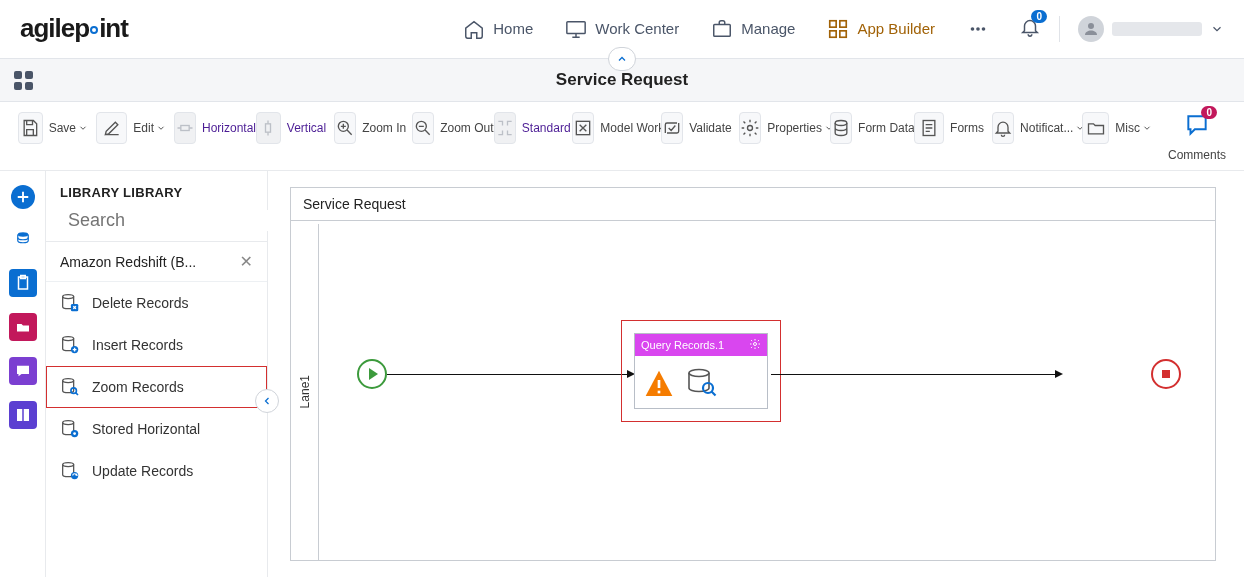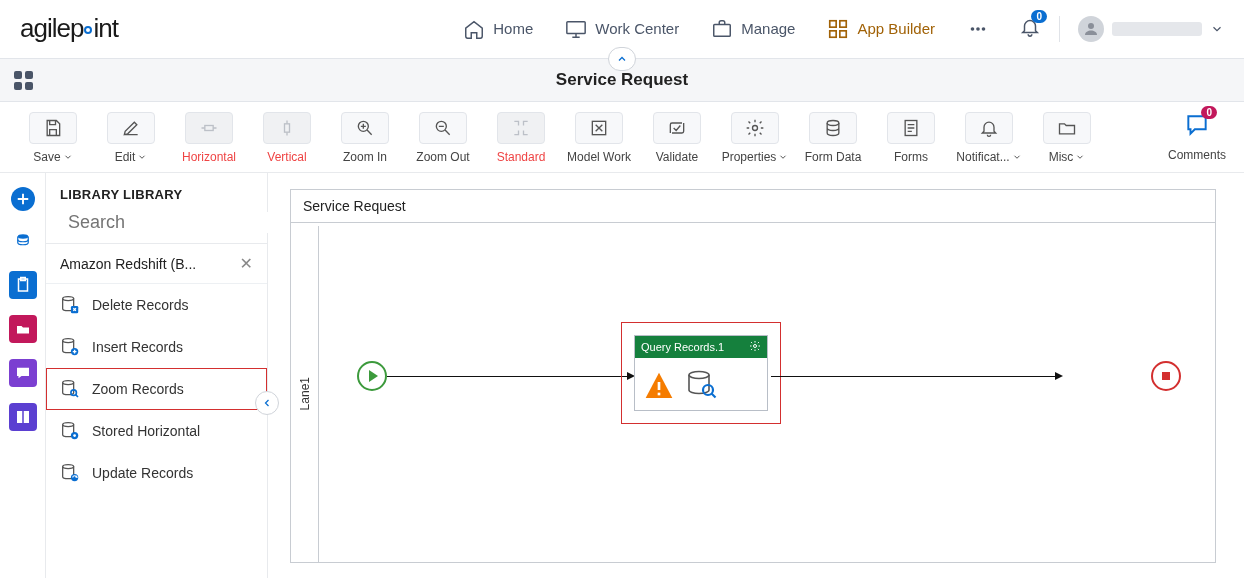--- a/index.html
+++ b/index.html
@@ -1,43 +1,43 @@
 <!DOCTYPE html>
 <html><head>
 <meta charset="utf-8">
 <style>
 *{box-sizing:border-box;margin:0;padding:0;font-family:Arial,Helvetica,sans-serif}
 body{width:1244px;height:578px;background:#fff;overflow:hidden;color:#333}
 .topnav{display:flex;align-items:center;height:58px;padding:0 20px;border-bottom:1px solid transparent}
-.logo{font-size:26px;font-weight:400;color:#1a1a1a;letter-spacing:-1px}
+.logo{font-size:26px;font-weight:700;color:#1a1a1a;letter-spacing:-1px}
 .logo .dot{display:inline-block;width:8px;height:8px;border:2px solid #0a6ed1;border-radius:50%;vertical-align:middle;margin:0 1px}
 .mainnav{margin-left:auto;display:flex;align-items:center;gap:32px}
 .navitem{display:flex;align-items:center;gap:8px;color:#4a5568;font-size:15px;cursor:pointer}
 .navitem.active{color:#a16207}
 .navicon{width:22px;height:22px;display:flex;align-items:center;justify-content:center}
 .navicon svg{width:22px;height:22px}
 .rightnav{display:flex;align-items:center;gap:18px;margin-left:30px}
 .bell{position:relative}
 .badge{position:absolute;top:-6px;right:-6px;background:#0a6ed1;color:#fff;font-size:10px;font-weight:700;border-radius:8px;padding:1px 5px}
 .user{display:flex;align-items:center;gap:8px;color:#999}
 .avatar{width:26px;height:26px;border-radius:50%;background:#d0d4da;display:flex;align-items:center;justify-content:center}
 .blurred{background:#e5e7eb;width:90px;height:14px;border-radius:3px}
 .chev{width:14px;height:14px}
 .subheader{height:44px;background:#f5f6f8;border-top:1px solid #e2e5ea;border-bottom:1px solid #e2e5ea;display:flex;align-items:center;position:relative}
 .grip{position:absolute;left:14px;top:12px;display:grid;grid-template-columns:repeat(2,8px);grid-template-rows:repeat(2,8px);gap:3px}
 .grip span{background:#4a5568;border-radius:2px}
 .subtitle{margin:0 auto;font-size:17px;font-weight:600;color:#222}
 .caret-up{position:absolute;left:50%;top:-12px;transform:translateX(-50%);width:28px;height:24px;border:1px solid #d0d4da;border-radius:12px;background:#fff;display:flex;align-items:center;justify-content:center;color:#0a6ed1}
 .toolbar{display:flex;align-items:flex-start;padding:10px 18px 8px 18px;gap:8px;border-bottom:1px solid #e8eaed}
-.tbitem{display:flex;flex-direction:column;align-items:center;gap:6px;min-width:70px}
+.tbitem{display:flex;flex-direction:row;align-items:center;gap:6px;min-width:70px}
 .tbbtn{width:48px;height:32px;border:1px solid #e2e5ea;border-radius:4px;background:#f7f8fa;display:flex;align-items:center;justify-content:center;color:#555;cursor:pointer}
 .tbbtn.disabled{background:#f0f1f3;color:#bcc0c7;cursor:default}
 .tbbtn svg{width:20px;height:20px}
 .tblabel{font-size:12px;color:#444;display:flex;align-items:center;gap:2px;white-space:nowrap}
-.tblabel.disabled{color:#ef4444}
+.tblabel.disabled{color:#4c1d95}
 .tblabel .sm-chev{width:10px;height:10px}
 .spacer{flex:1}
 .comments{display:flex;flex-direction:column;align-items:center;gap:6px;cursor:pointer}
 .comments-icon{position:relative;color:#0a6ed1}
 .comments-icon .badge{background:#c2185b}
 .workspace{display:flex;height:calc(578px - 58px - 44px - 70px)}
 .leftrail{width:46px;background:#fff;border-right:1px solid #e8eaed;display:flex;flex-direction:column;align-items:center;gap:16px;padding-top:14px}
 .rail-icon{width:28px;height:28px;display:flex;align-items:center;justify-content:center;border-radius:4px;cursor:pointer}
 .rail-icon.plus{background:#0a6ed1;color:#fff;border-radius:50%;width:24px;height:24px}
 .rail-icon.db{color:#0a6ed1}
@@ -63,21 +63,21 @@
 .phdr{border-bottom:1px solid #c8ccd2;padding:8px 12px;font-size:14px;color:#222}
 .lane{position:absolute;left:0;top:36px;bottom:0;width:28px;border-right:1px solid #c8ccd2;display:flex;align-items:center;justify-content:center}
 .lane span{writing-mode:vertical-rl;transform:rotate(180deg);font-size:12px;color:#333}
 .flow{position:absolute;left:28px;right:0;top:36px;bottom:0}
 .startnode{position:absolute;left:38px;top:135px;width:30px;height:30px;border:2px solid #3c9a3c;border-radius:50%;display:flex;align-items:center;justify-content:center}
 .startnode::after{content:"";border-left:9px solid #3c9a3c;border-top:6px solid transparent;border-bottom:6px solid transparent;margin-left:3px}
 .endnode{position:absolute;right:34px;top:135px;width:30px;height:30px;border:2px solid #d32f2f;border-radius:50%;display:flex;align-items:center;justify-content:center}
 .endnode::after{content:"";width:8px;height:8px;background:#d32f2f}
 .activity-wrap{position:absolute;left:302px;top:96px;border:1.5px solid #d32f2f;padding:12px}
 .activity{width:134px;border:1px solid #b8bec7}
-.act-hdr{background:#15803d;color:#fff;font-size:11px;padding:4px 6px;display:flex;align-items:center}
+.act-hdr{background:#d946ef;color:#fff;font-size:11px;padding:4px 6px;display:flex;align-items:center}
 .act-hdr .gear{margin-left:auto;cursor:pointer}
 .act-body{height:52px;background:#fff;display:flex;align-items:center;justify-content:center;position:relative}
 .act-body svg{width:36px;height:32px}
 .warn{position:absolute;left:6px;bottom:4px;color:#f57c00}
 .line1{position:absolute;left:68px;top:150px;width:246px;height:1px;background:#111}
 .arrow1{position:absolute;left:308px;top:146px;border-left:8px solid #111;border-top:4px solid transparent;border-bottom:4px solid transparent}
 .line2{position:absolute;left:452px;top:150px;width:290px;height:1px;background:#111}
 .arrow2{position:absolute;left:736px;top:146px;border-left:8px solid #111;border-top:4px solid transparent;border-bottom:4px solid transparent}
 </style>
 </head>

